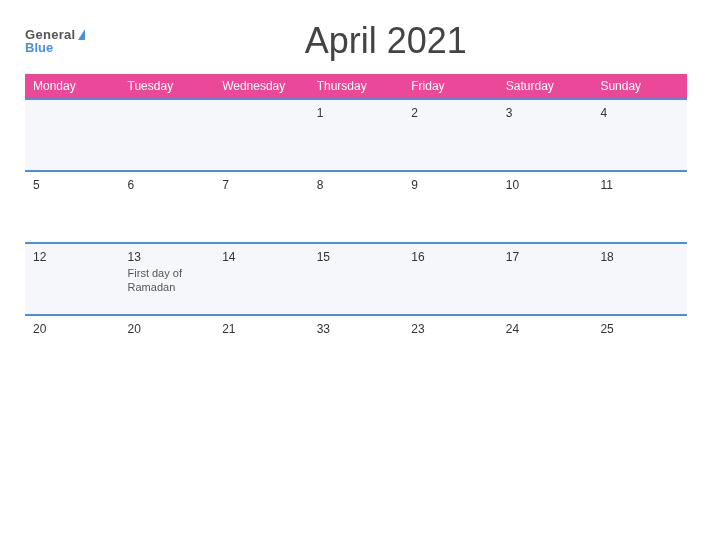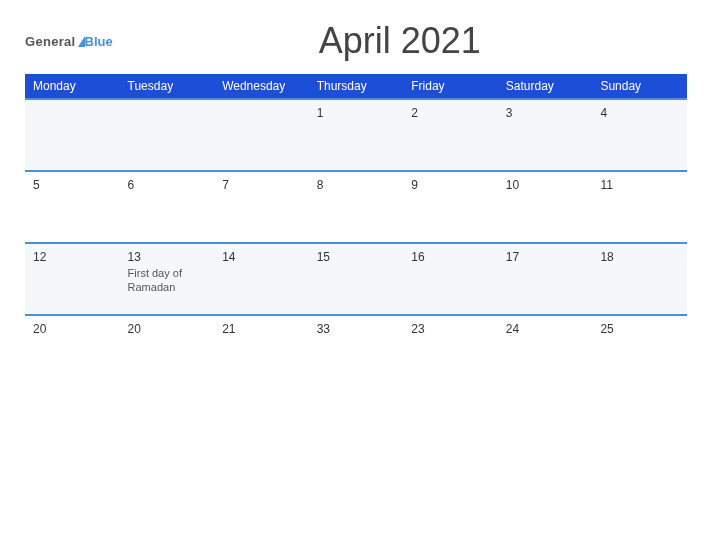--- a/index.html
+++ b/index.html
@@ -18,21 +18,21 @@
     }
     
     .header {
       display: flex;
       align-items: center;
       justify-content: space-between;
       margin-bottom: 12px;
     }
     .logo {
       display: flex;
-      flex-direction: row;
+      flex-direction: column;
       align-items: flex-start;
       line-height: 1;
     }
     .logo-general {
       font-size: 13px;
       font-weight: bold;
       color: #555;
       letter-spacing: 0.3px;
     }
     .logo-blue {
@@ -61,21 +61,21 @@
       color: #555;
       text-align: right;
       min-width: 120px;
     }
     
     .calendar {
       width: 100%;
       border-collapse: collapse;
     }
     .calendar thead tr {
-      background: #1d4ed8;
+      background: #ec4899;
       color: #fff;
     }
     .calendar thead th {
       font-size: 12px;
       font-weight: normal;
       padding: 5px 8px;
       text-align: left;
       width: calc(100% / 7);
     }
     .calendar tbody tr {

